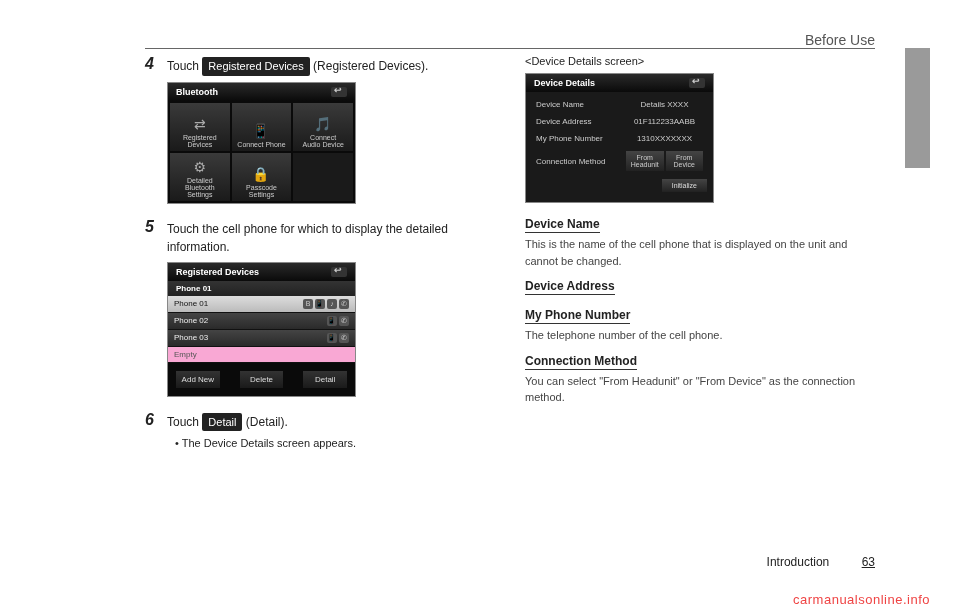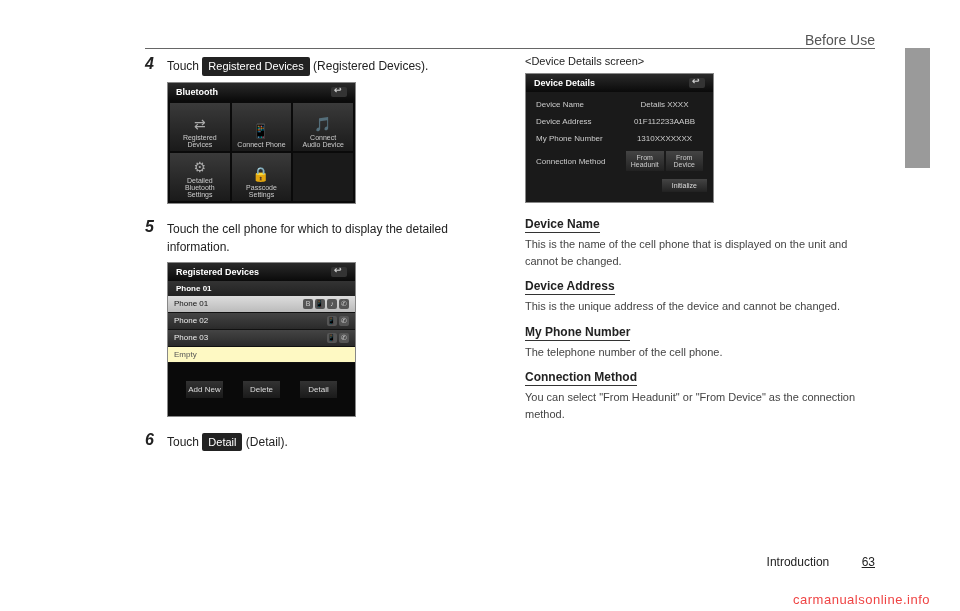--- a/index.html
+++ b/index.html
@@ -165,42 +165,42 @@
     background: linear-gradient(#444,#2a2a2a);
     border-bottom: 1px solid #111;
     font-size: 8px;
     color: #eee;
   }
   .rd-row.selected {
     background: linear-gradient(#ddd,#bbb);
     color: #111;
   }
   .rd-row.empty {
-    background: #fef9c3;
+    background: #f9a8d4;
     color: #555;
   }
   .rd-row-icons {
     display: flex;
     gap: 2px;
   }
   .rd-row-icons span {
     display: inline-block;
     width: 10px;
     height: 10px;
     background: #555;
     border-radius: 2px;
     font-size: 7px;
     text-align: center;
     line-height: 10px;
     color: #ccc;
   }
   .rd-footer {
     display: flex;
     background: #0a0a0a;
-    padding: 18px;
+    padding: 8px;
     gap: 20px;
   }
   .rd-footer div {
     flex: 1;
     background: linear-gradient(#333,#1a1a1a);
     text-align: center;
     padding: 4px 0;
     font-size: 8px;
     color: #ddd;
   }
@@ -384,20 +384,21 @@
           <div>Detail</div>
         </div>
       </div>
 
       <div class="step">
         <div class="step-num">6</div>
         <div class="step-text">
           <span>Touch </span><span class="btn-label">Detail</span><span> (Detail).</span>
         </div>
       </div>
+      <div class="bullet-line">The Device Details screen appears.</div>
 
     </div>
 
     <div class="col">
 
       <div class="angle-title">&lt;Device Details screen&gt;</div>
 
       <div class="screenshot" style="margin-left:0">
         <div class="ss-titlebar">
           <span>Device Details</span>
@@ -428,21 +429,20 @@
           </div>
         </div>
       </div>
 
       <div class="def-block">
         <div class="def-title">Device Name</div>
         <div class="def-text">This is the name of the cell phone that is displayed on the unit and cannot be changed.</div>
       </div>
       <div class="def-block">
         <div class="def-title">Device Address</div>
-        <div class="def-text">This is the unique address of the device and cannot be changed.</div>
       </div>
       <div class="def-block">
         <div class="def-title">My Phone Number</div>
         <div class="def-text">The telephone number of the cell phone.</div>
       </div>
       <div class="def-block">
         <div class="def-title">Connection Method</div>
         <div class="def-text">You can select "From Headunit" or "From Device" as the connection method.</div>
       </div>
 

